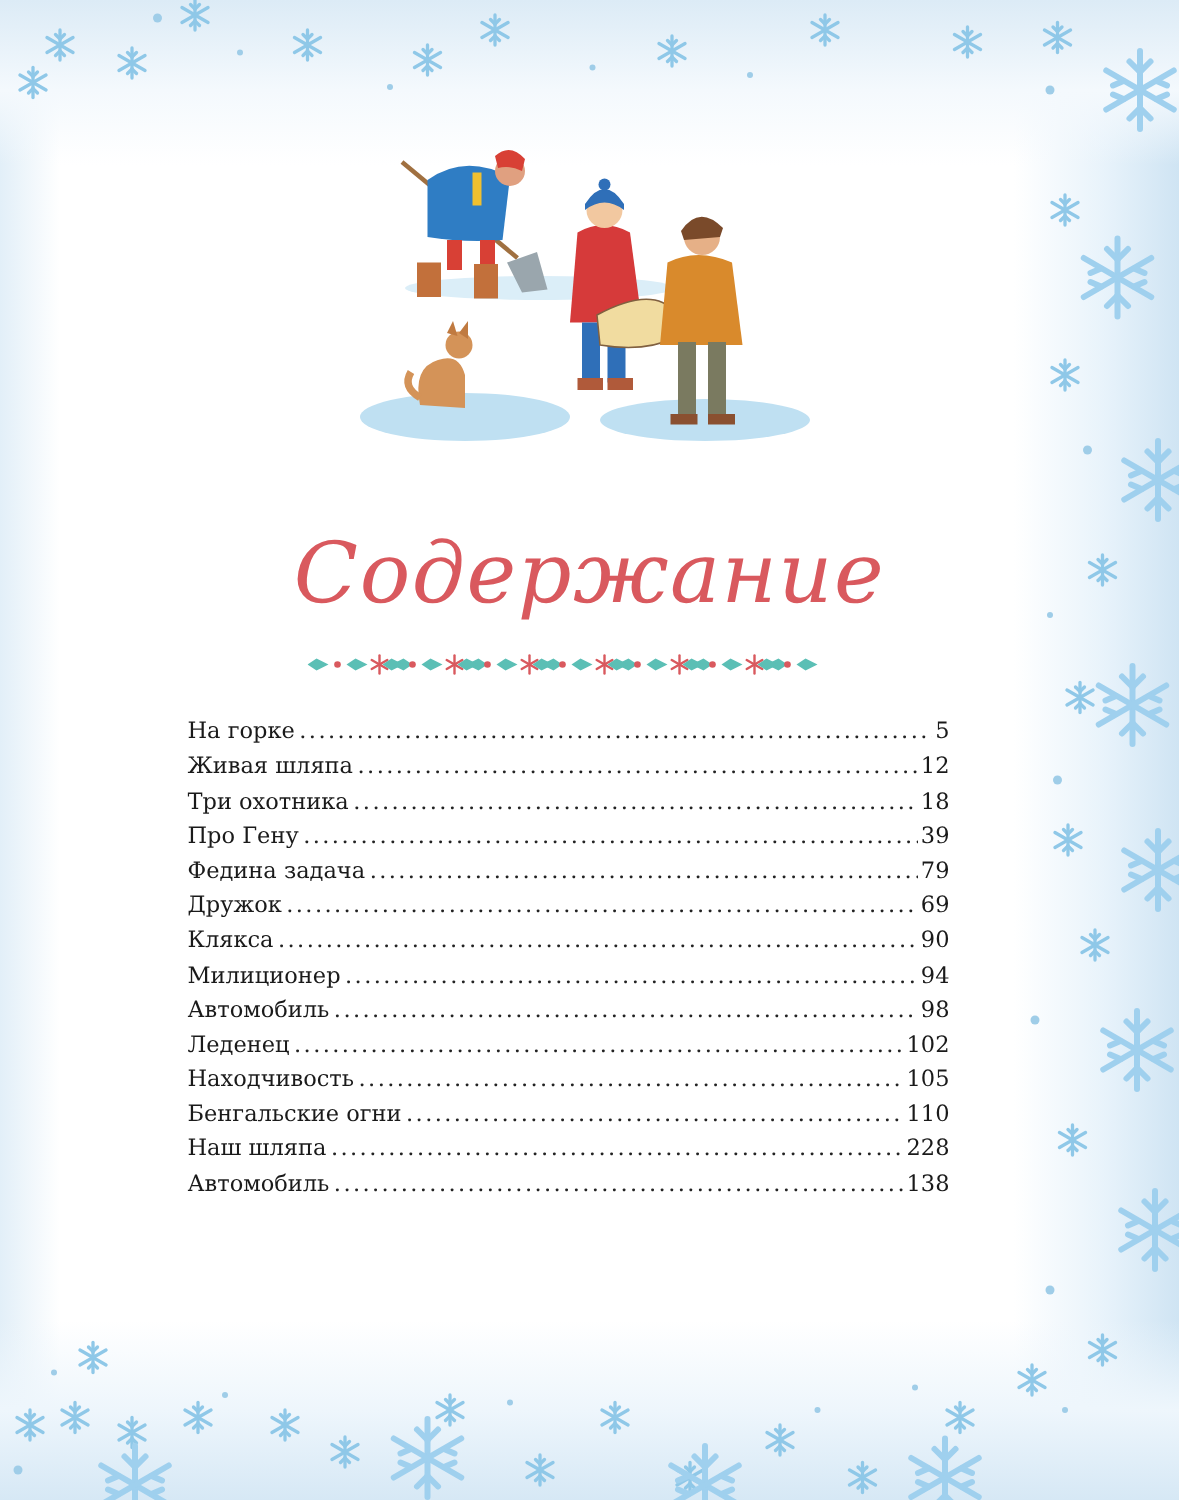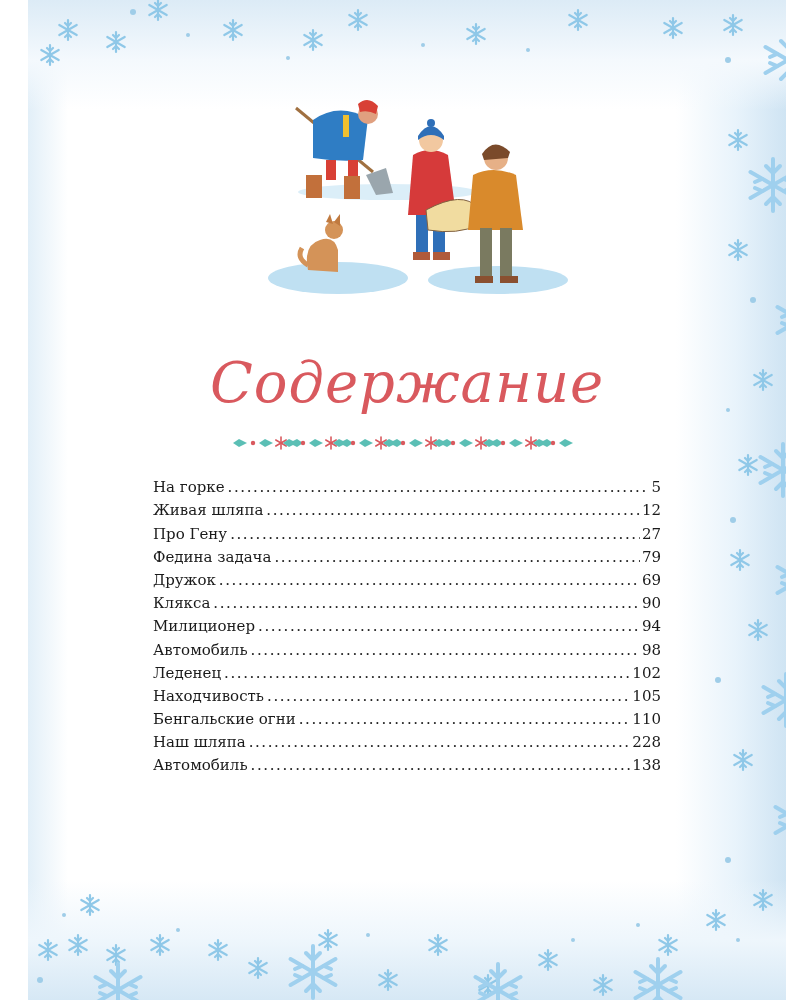--- a/index.html
+++ b/index.html
@@ -4,21 +4,20 @@
 <style>
   html, body { margin:0; padding:0; }
   body { width:786px; height:1000px; overflow:hidden; background:#fff; position:relative; font-family:"DejaVu Serif", serif; }
   .page { position:absolute; inset:0; overflow:hidden;
     background:
       linear-gradient(to bottom, #dcebf6 0px, #f4f9fd 60px, rgba(255,255,255,0) 110px),
       linear-gradient(to top, #d6e8f5 0px, #eef6fc 60px, rgba(255,255,255,0) 120px),
       linear-gradient(to left, #cfe4f3 0px, #e8f3fb 50px, rgba(255,255,255,0) 110px),
       linear-gradient(to right, #e2eff8 0px, rgba(255,255,255,0) 40px),
       #ffffff;
-    margin-left: 28px;
   }
   .flakes { position:absolute; inset:0; pointer-events:none; }
   .illustration { position:absolute; left:240px; top:80px; width:300px; height:220px; }
   .title { position:absolute; left:0; right:0; top:350px; text-align:center;
     font-family:"DejaVu Serif", serif; font-style:italic; font-size:56px; color:#d9595e; letter-spacing:1px; }
   .divider { position:absolute; left:205px; top:436px; width:350px; height:14px; }
   .toc { position:absolute; left:125px; top:473px; width:508px; }
   .toc-row { display:flex; align-items:flex-end; height:23.2px; font-family:"DejaVu Serif", serif; font-size:15px; color:#1a1a1a; white-space:nowrap; overflow:hidden; }
   .toc-title { flex:0 0 auto; padding-right:3px; }
   .toc-dots { flex:1 1 auto; overflow:hidden; letter-spacing:1.6px; color:#222; }
@@ -198,23 +197,28 @@
         <span class="toc-title">На горке</span>
         <span class="toc-dots"></span>
         <span class="toc-page">5</span>
       </div>
     <div class="toc-row">
         <span class="toc-title">Живая шляпа</span>
         <span class="toc-dots"></span>
         <span class="toc-page">12</span>
       </div>
     <div class="toc-row">
+        <span class="toc-title">Три охотника</span>
+        <span class="toc-dots"></span>
+        <span class="toc-page">18</span>
+      </div>
+    <div class="toc-row">
         <span class="toc-title">Про Гену</span>
         <span class="toc-dots"></span>
-        <span class="toc-page">27</span>
+        <span class="toc-page">39</span>
       </div>
     <div class="toc-row">
         <span class="toc-title">Федина задача</span>
         <span class="toc-dots"></span>
         <span class="toc-page">79</span>
       </div>
     <div class="toc-row">
         <span class="toc-title">Дружок</span>
         <span class="toc-dots"></span>
         <span class="toc-page">69</span>

